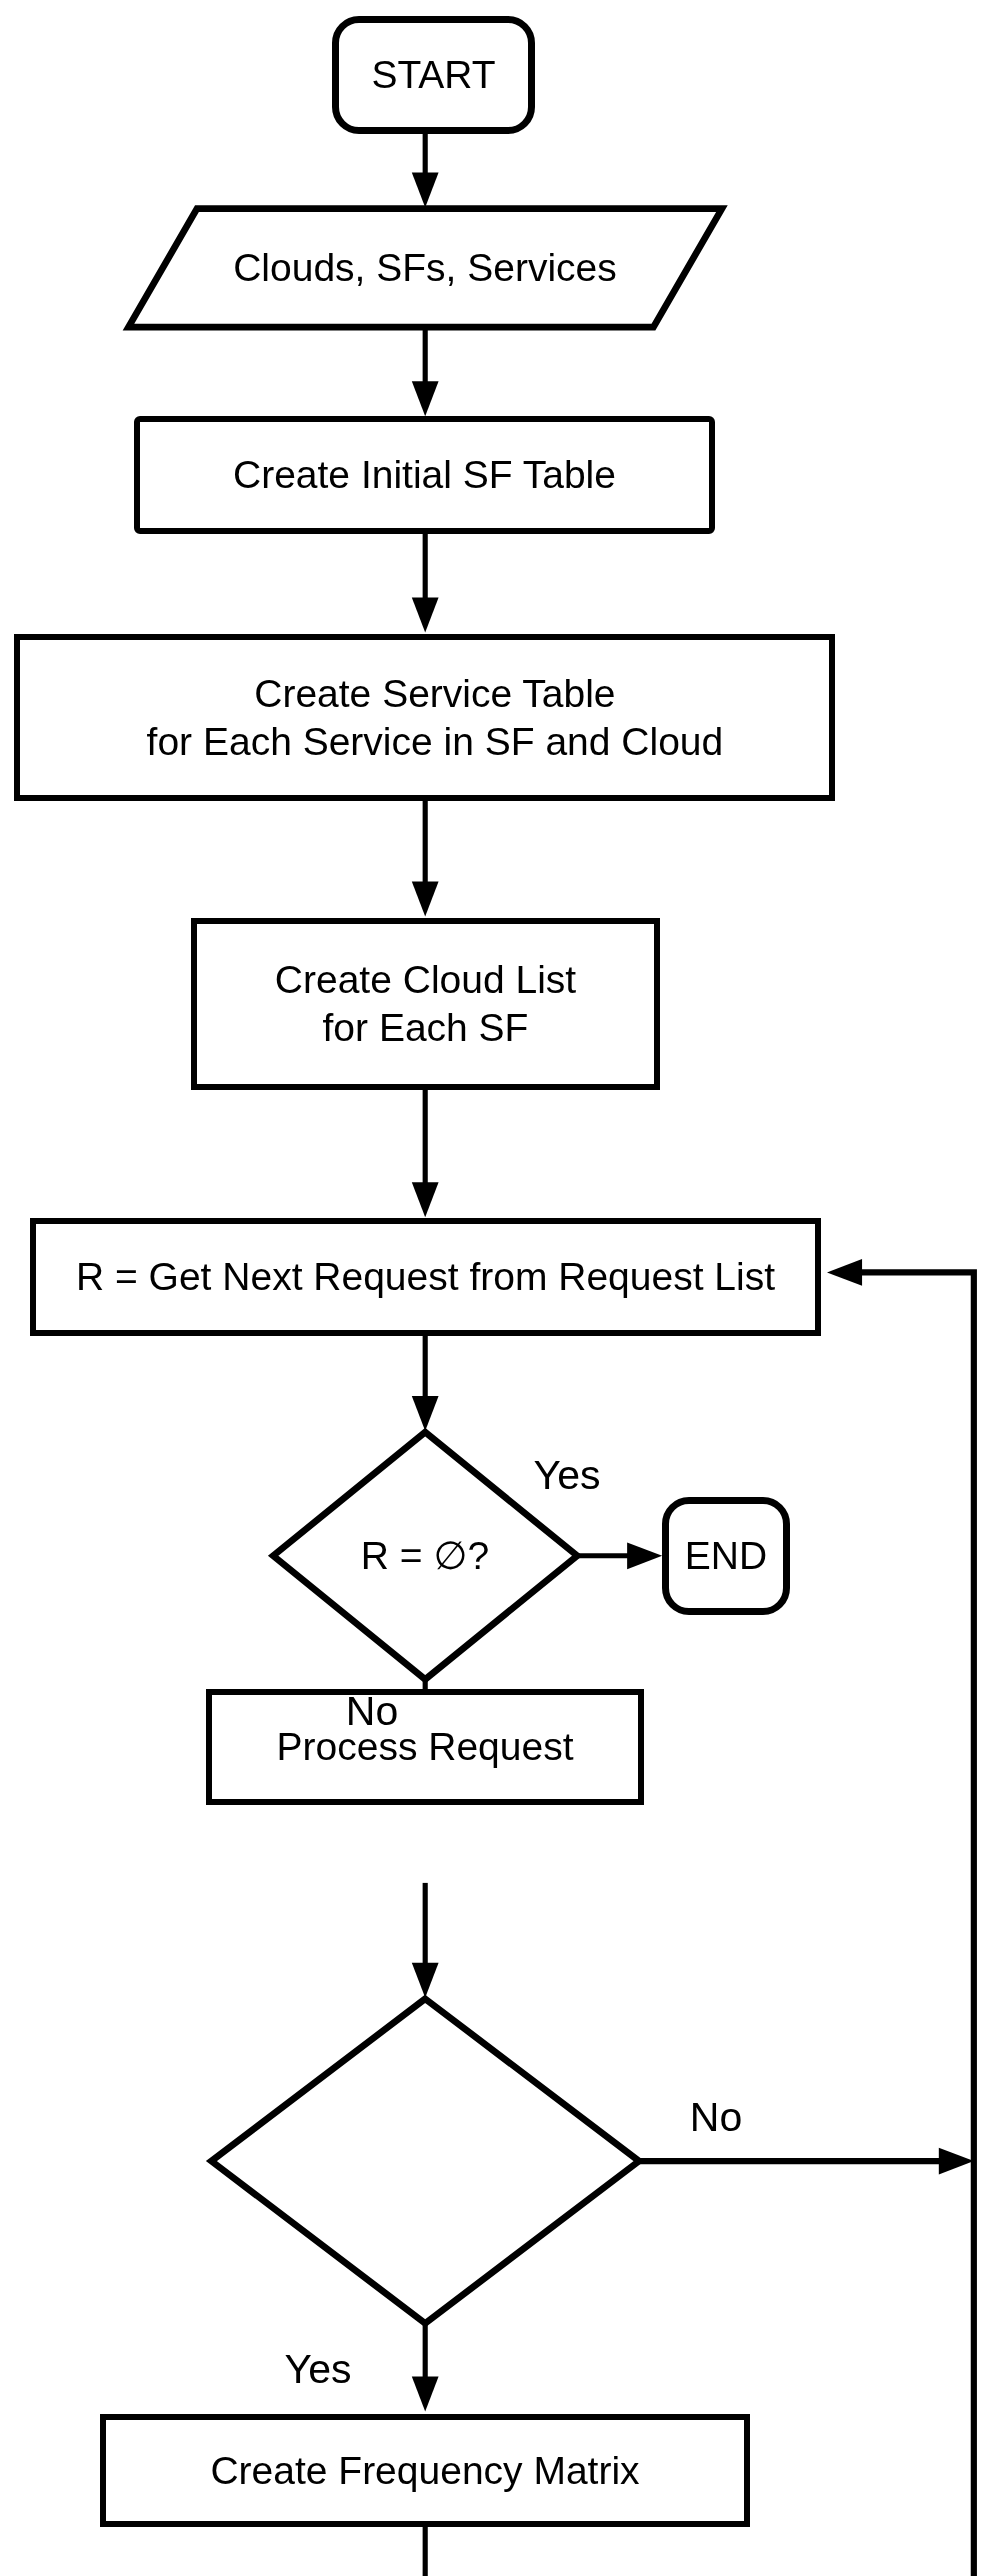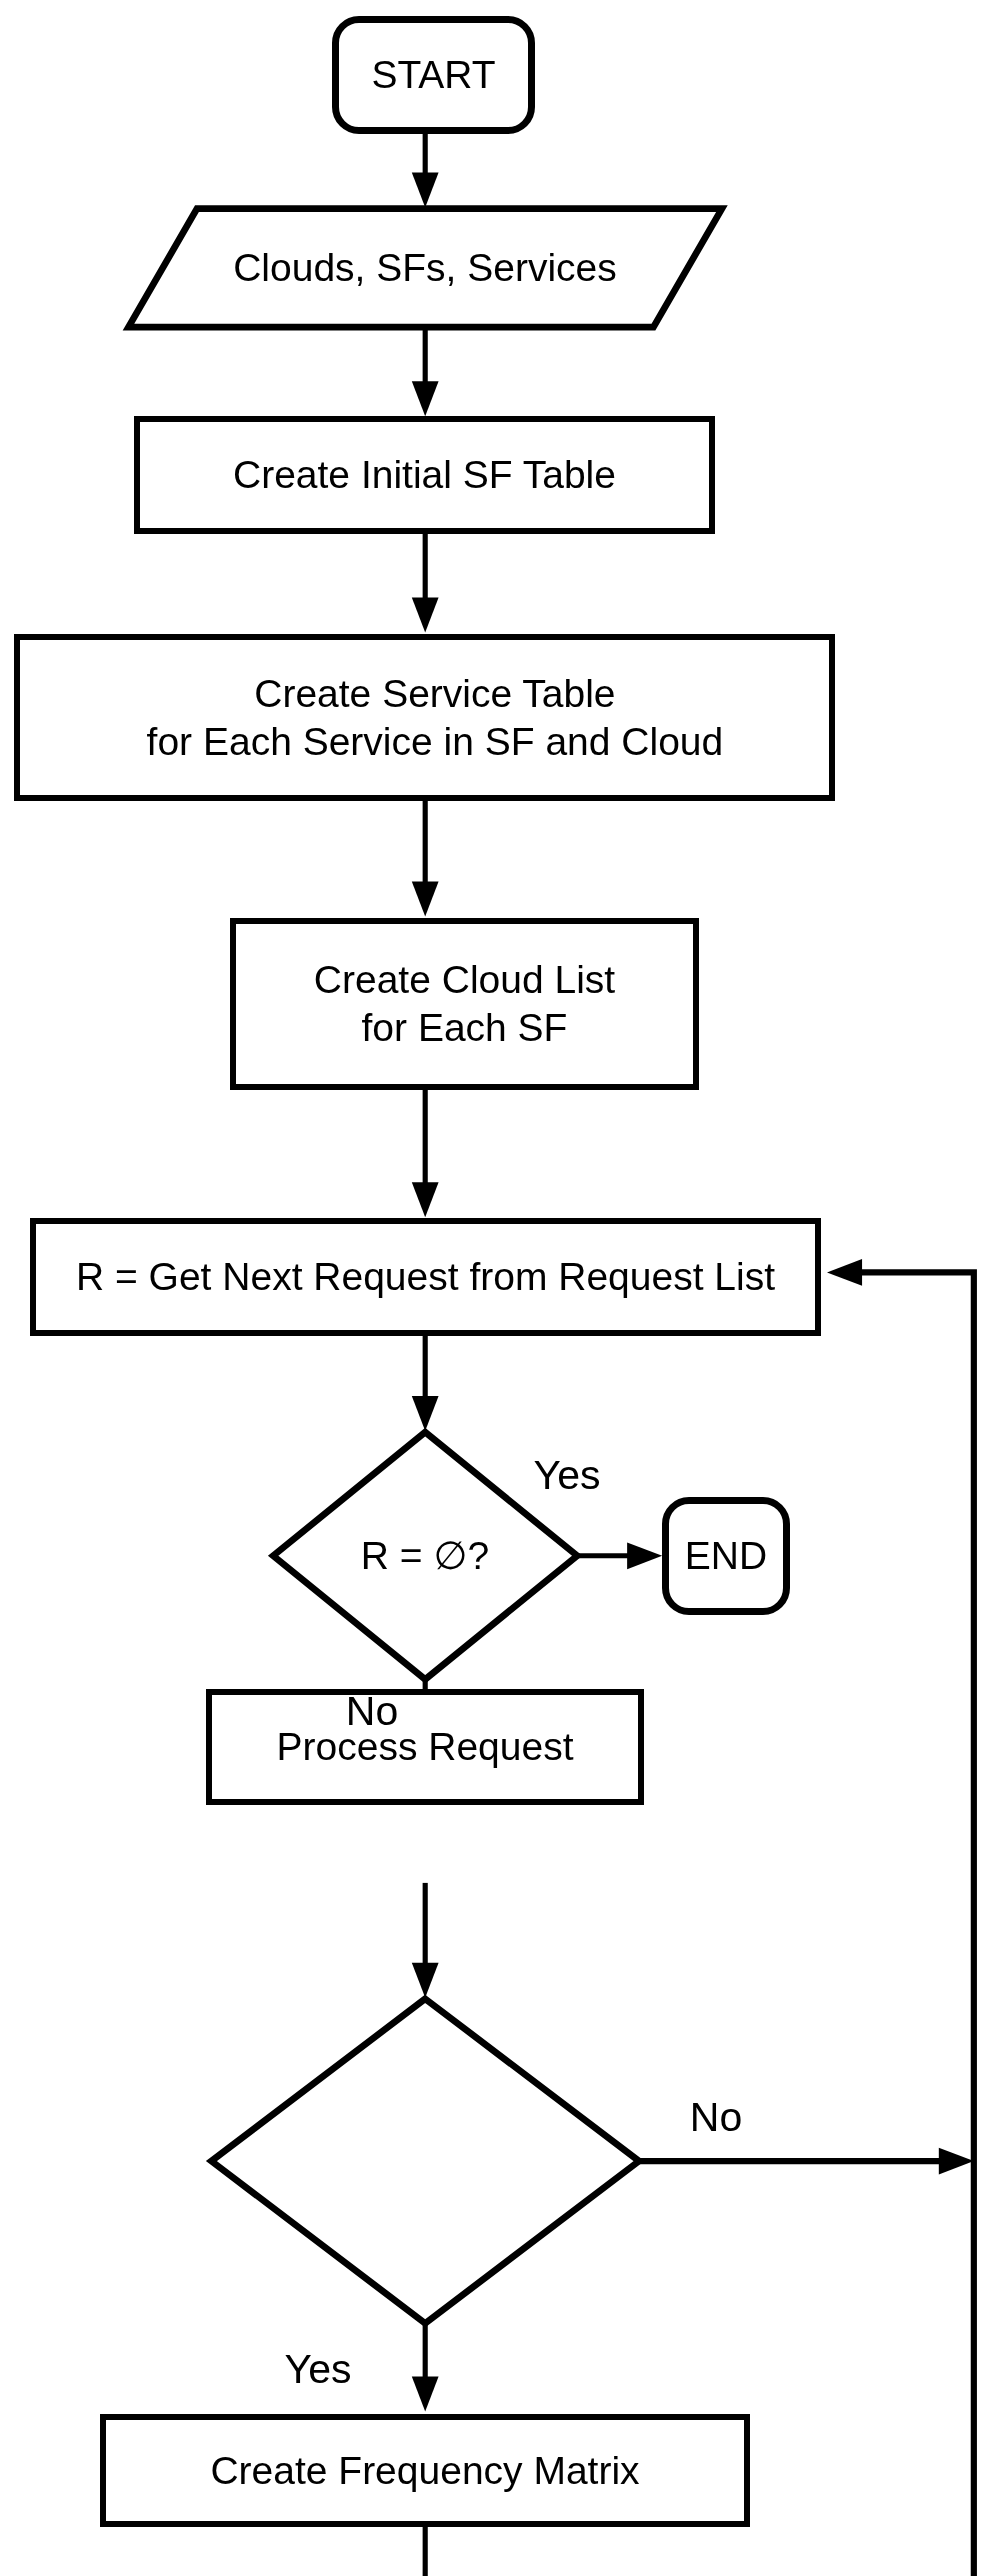--- a/index.html
+++ b/index.html
@@ -101,26 +101,26 @@
 
     <g stroke="#000000" stroke-width="13" fill="#ffffff" stroke-linejoin="miter">
       <polygon points="382,405 1401,405 1268,635 249,635"></polygon>
       <polygon points="825,2780 1120,3020 825,3260 530,3020"></polygon>
       <polygon points="825,3880 1240,4195 825,4510 410,4195"></polygon>
     </g>
   </svg>
 
   <div class="node terminator" style="left:324px; top:15.5px; width:203px; height:118px;margin-left:8px;">START</div>
 
-  <div class="node" style="left:134px; top:416px; width:581px; height:118px;">Create Initial SF Table</div>
+  <div class="node" style="left:134px; top:416px; width:581px; height:118px;border-radius:6px;">Create Initial SF Table</div>
 
   <div class="node" style="left:14.4px; top:634px; width:821px; height:167px;padding-left:20px;">Create Service Table
 for Each Service in SF and Cloud</div>
 
-  <div class="node" style="left:191px; top:918px; width:469px; height:172px;margin-left:39px;">Create Cloud List
+  <div class="node" style="left:191px; top:918px; width:469px; height:172px;">Create Cloud List
 for Each SF</div>
 
   <div class="node" style="left:30px; top:1218px; width:791px; height:118px;">R = Get Next Request from Request List</div>
 
   <div class="node terminator" style="left:662px; top:1497px; width:128px; height:118px;">END</div>
 
   <div class="node" style="left:206px; top:1689px; width:438px; height:116px;">Process Request</div>
 
   <div class="node" style="left:100px; top:2414px; width:650px; height:113px;">Create Frequency Matrix</div>
 

